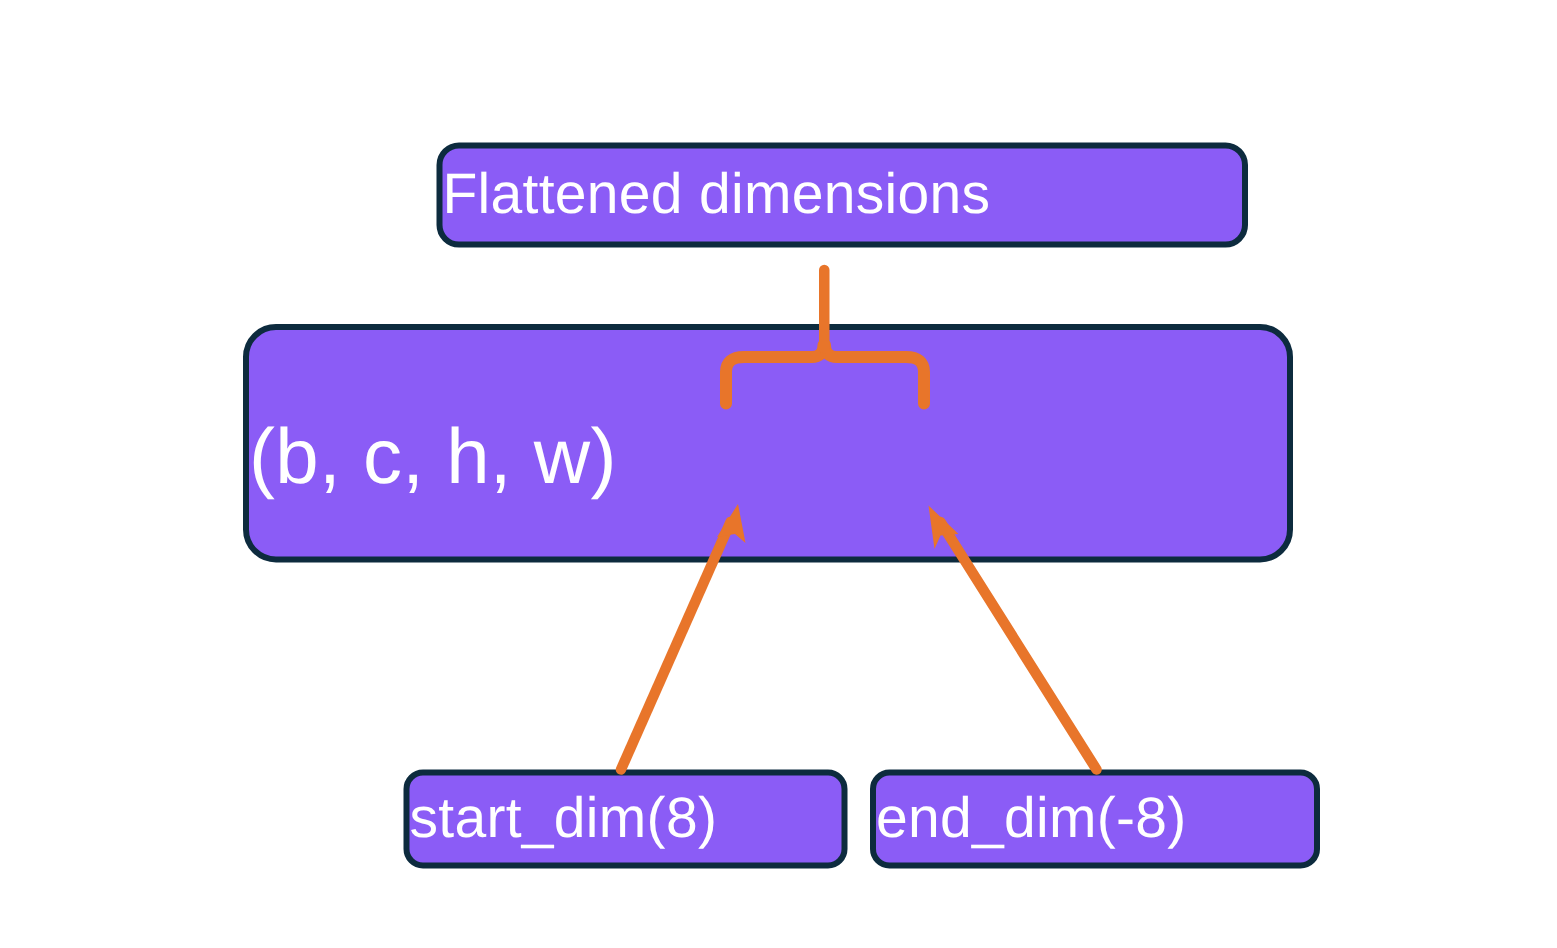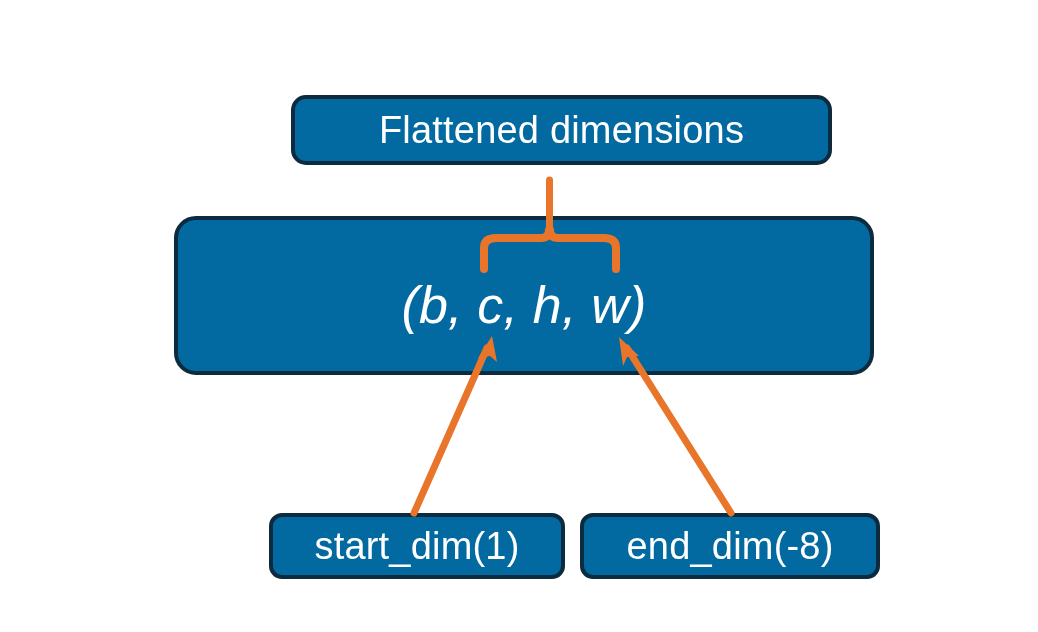--- a/index.html
+++ b/index.html
@@ -15,48 +15,46 @@
   }
   #stage {
     position: relative;
     width: 1038px;
     height: 632px;
     background: #ffffff;
   }
   .node-box {
     position: absolute;
     box-sizing: border-box;
-    background: #0369a1;
+    background: #8b5cf6;
     border: 4px solid #0d2b3e;
     border-radius: 14px;
     display: flex;
     align-items: center;
-    justify-content: center;
     color: #ffffff;
     letter-spacing: 0.2px;
     white-space: nowrap;
   }
   #box-flattened {
     left: 291px;
     top: 95px;
     width: 541px;
     height: 70px;
     border-radius: 15px;
     font-size: 38px;
   }
   #box-tuple {
-    left: 174px;
+    left: 162px;
     top: 216px;
     width: 700px;
     height: 159px;
     border-radius: 22px;
     font-size: 52px;
     align-items: flex-start;
     padding-top: 55px;
-    font-style: italic;
   }
   #box-start-dim {
     left: 269px;
     top: 513px;
     width: 296px;
     height: 66px;
     border-radius: 13px;
     font-size: 38px;
   }
   #box-end-dim {
@@ -86,21 +84,21 @@
 
   <div class="node-box" id="box-flattened">
     <span class="label-text">Flattened dimensions</span>
   </div>
 
   <div class="node-box" id="box-tuple">
     <span class="label-text">(b, c, h, w)</span>
   </div>
 
   <div class="node-box" id="box-start-dim">
-    <span class="label-text">start_dim(1)</span>
+    <span class="label-text">start_dim(8)</span>
   </div>
 
   <div class="node-box" id="box-end-dim">
     <span class="label-text">end_dim(-8)</span>
   </div>
 
   <svg id="overlay-svg" viewBox="0 0 1038 632" xmlns="http://www.w3.org/2000/svg">
 
     <g>
       <path d="M 484 269

